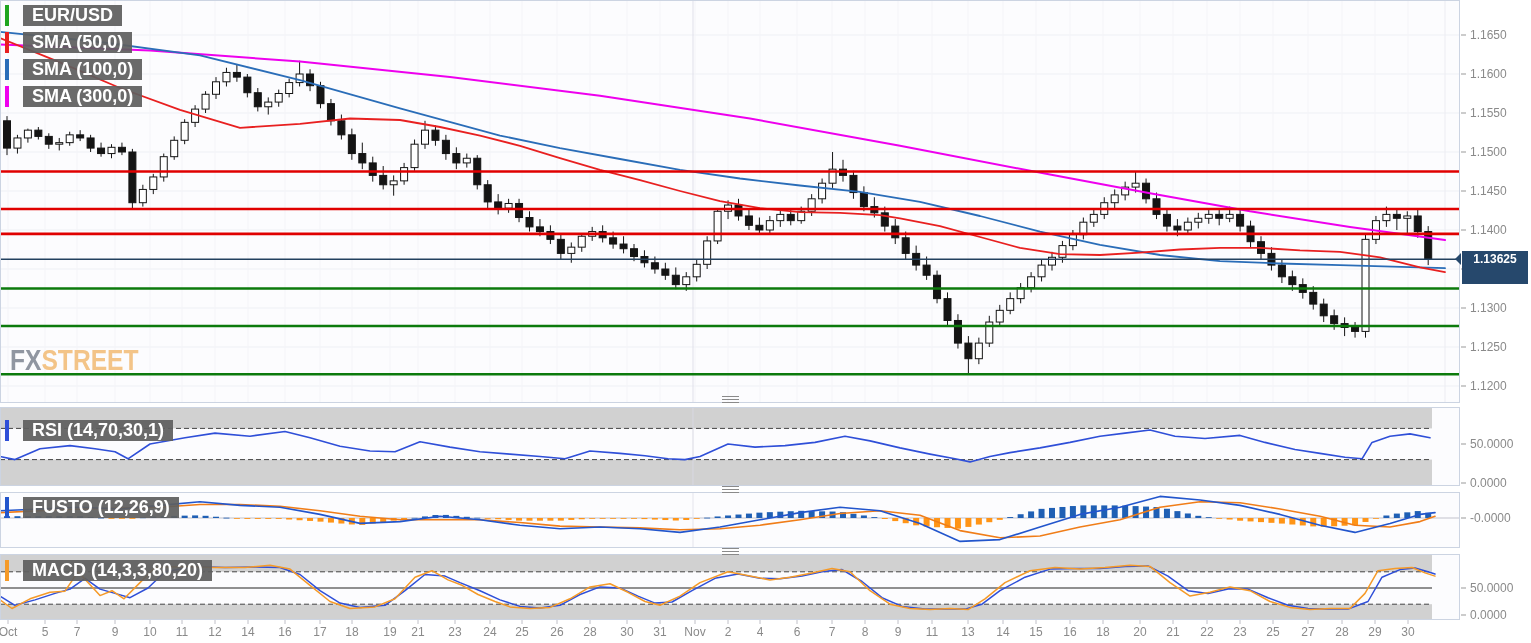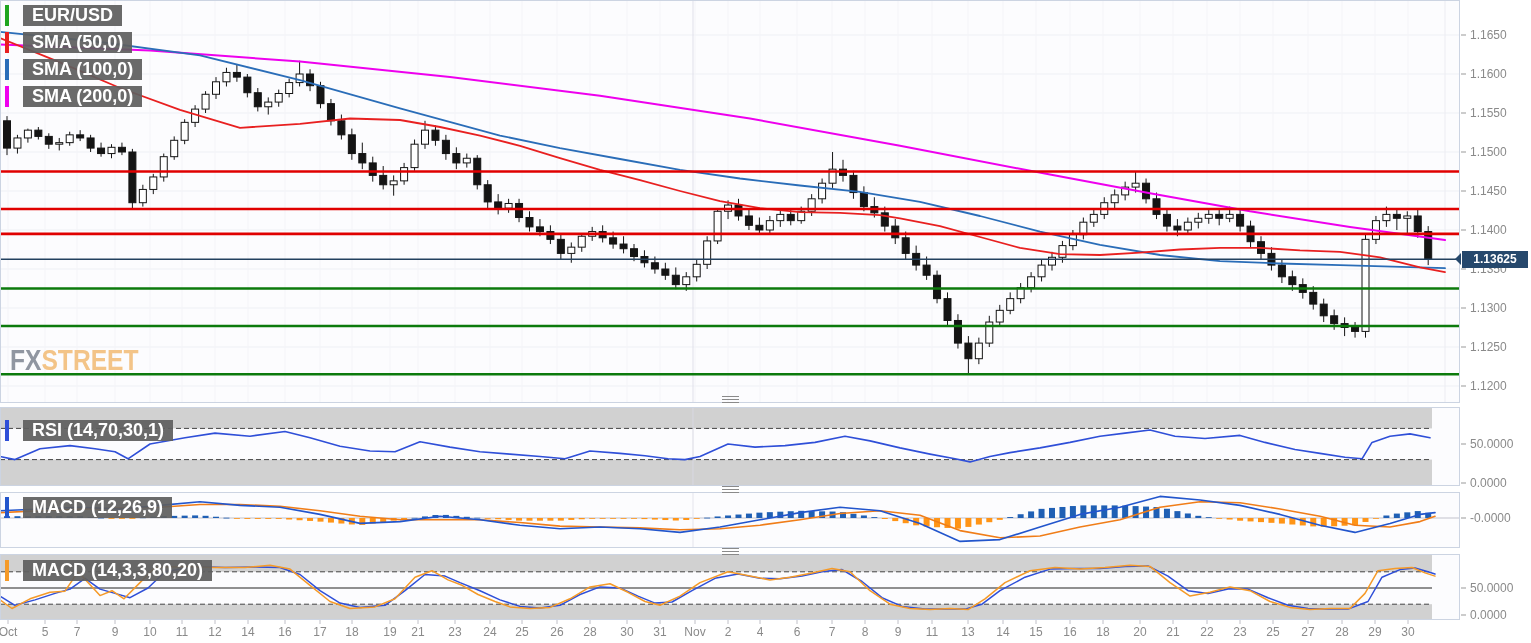--- a/index.html
+++ b/index.html
@@ -3,21 +3,21 @@
 <meta charset="utf-8">
 <style>
   html,body{margin:0;padding:0;background:#fff;}
   #app{position:relative;width:1531px;height:643px;background:#fff;overflow:hidden;
        font-family:"Liberation Sans","DejaVu Sans",sans-serif;}
   svg{position:absolute;left:0;top:0;}
   .badge-row{position:absolute;left:5px;display:flex;align-items:stretch;height:21px;z-index:5;}
   .badge-bar{width:4px;}
   .badge{background:rgba(95,95,95,0.93);color:#fff;font-size:18px;font-weight:bold;
          line-height:21px;padding:0 9px;margin-left:14px;white-space:nowrap;}
-  #price-badge{position:absolute;left:1462px;top:251px;width:66px;height:17px;background:#26486c;
+  #price-badge{position:absolute;left:1462px;top:251px;width:66px;height:33px;background:#26486c;
         color:#fff;font-size:12px;font-weight:bold;text-align:center;line-height:17px;z-index:6;}
   #price-badge::before{content:"";position:absolute;left:-7px;top:2px;border:6.5px solid transparent;
         border-right-color:#26486c;border-left:none;}
   #watermark{position:absolute;left:10px;top:345px;font-size:30px;font-weight:bold;letter-spacing:0px;
         transform:scaleX(0.82);transform-origin:left;z-index:1;line-height:30px;}
   #watermark .fx{color:#9096a1;} #watermark .street{color:#f3c488;}
   .splitter{position:absolute;left:722px;width:17px;height:7px;z-index:7;cursor:row-resize;
         background:repeating-linear-gradient(to bottom,#8a8a8a 0 1px,transparent 1px 3px);}
 </style>
 </head>
@@ -648,30 +648,30 @@
   <div class="badge-row" style="top:32px">
     <div class="badge-bar" style="background: rgb(232, 32, 32);"></div>
     <div class="badge">SMA (50,0)</div>
   </div>
   <div class="badge-row" style="top:59px">
     <div class="badge-bar" style="background: rgb(42, 109, 184);"></div>
     <div class="badge">SMA (100,0)</div>
   </div>
   <div class="badge-row" style="top:86px">
     <div class="badge-bar" style="background: rgb(238, 0, 238);"></div>
-    <div class="badge">SMA (200,0)</div>
+    <div class="badge">SMA (300,0)</div>
   </div>
 
   <div class="badge-row" style="top:420px">
     <div class="badge-bar" style="background: rgb(47, 79, 216);"></div>
     <div class="badge">RSI (14,70,30,1)</div>
   </div>
   <div class="badge-row" style="top:497px">
     <div class="badge-bar" style="background: rgb(34, 85, 204);"></div>
-    <div class="badge">MACD (12,26,9)</div>
+    <div class="badge">FUSTO (12,26,9)</div>
   </div>
   <div class="badge-row" style="top:560px">
     <div class="badge-bar" style="background: rgb(245, 154, 40);"></div>
     <div class="badge">MACD (14,3,3,80,20)</div>
   </div>
 
   <div id="watermark"><span class="fx">FX</span><span class="street">STREET</span></div>
 
   <div id="price-badge">1.13625</div>
 

